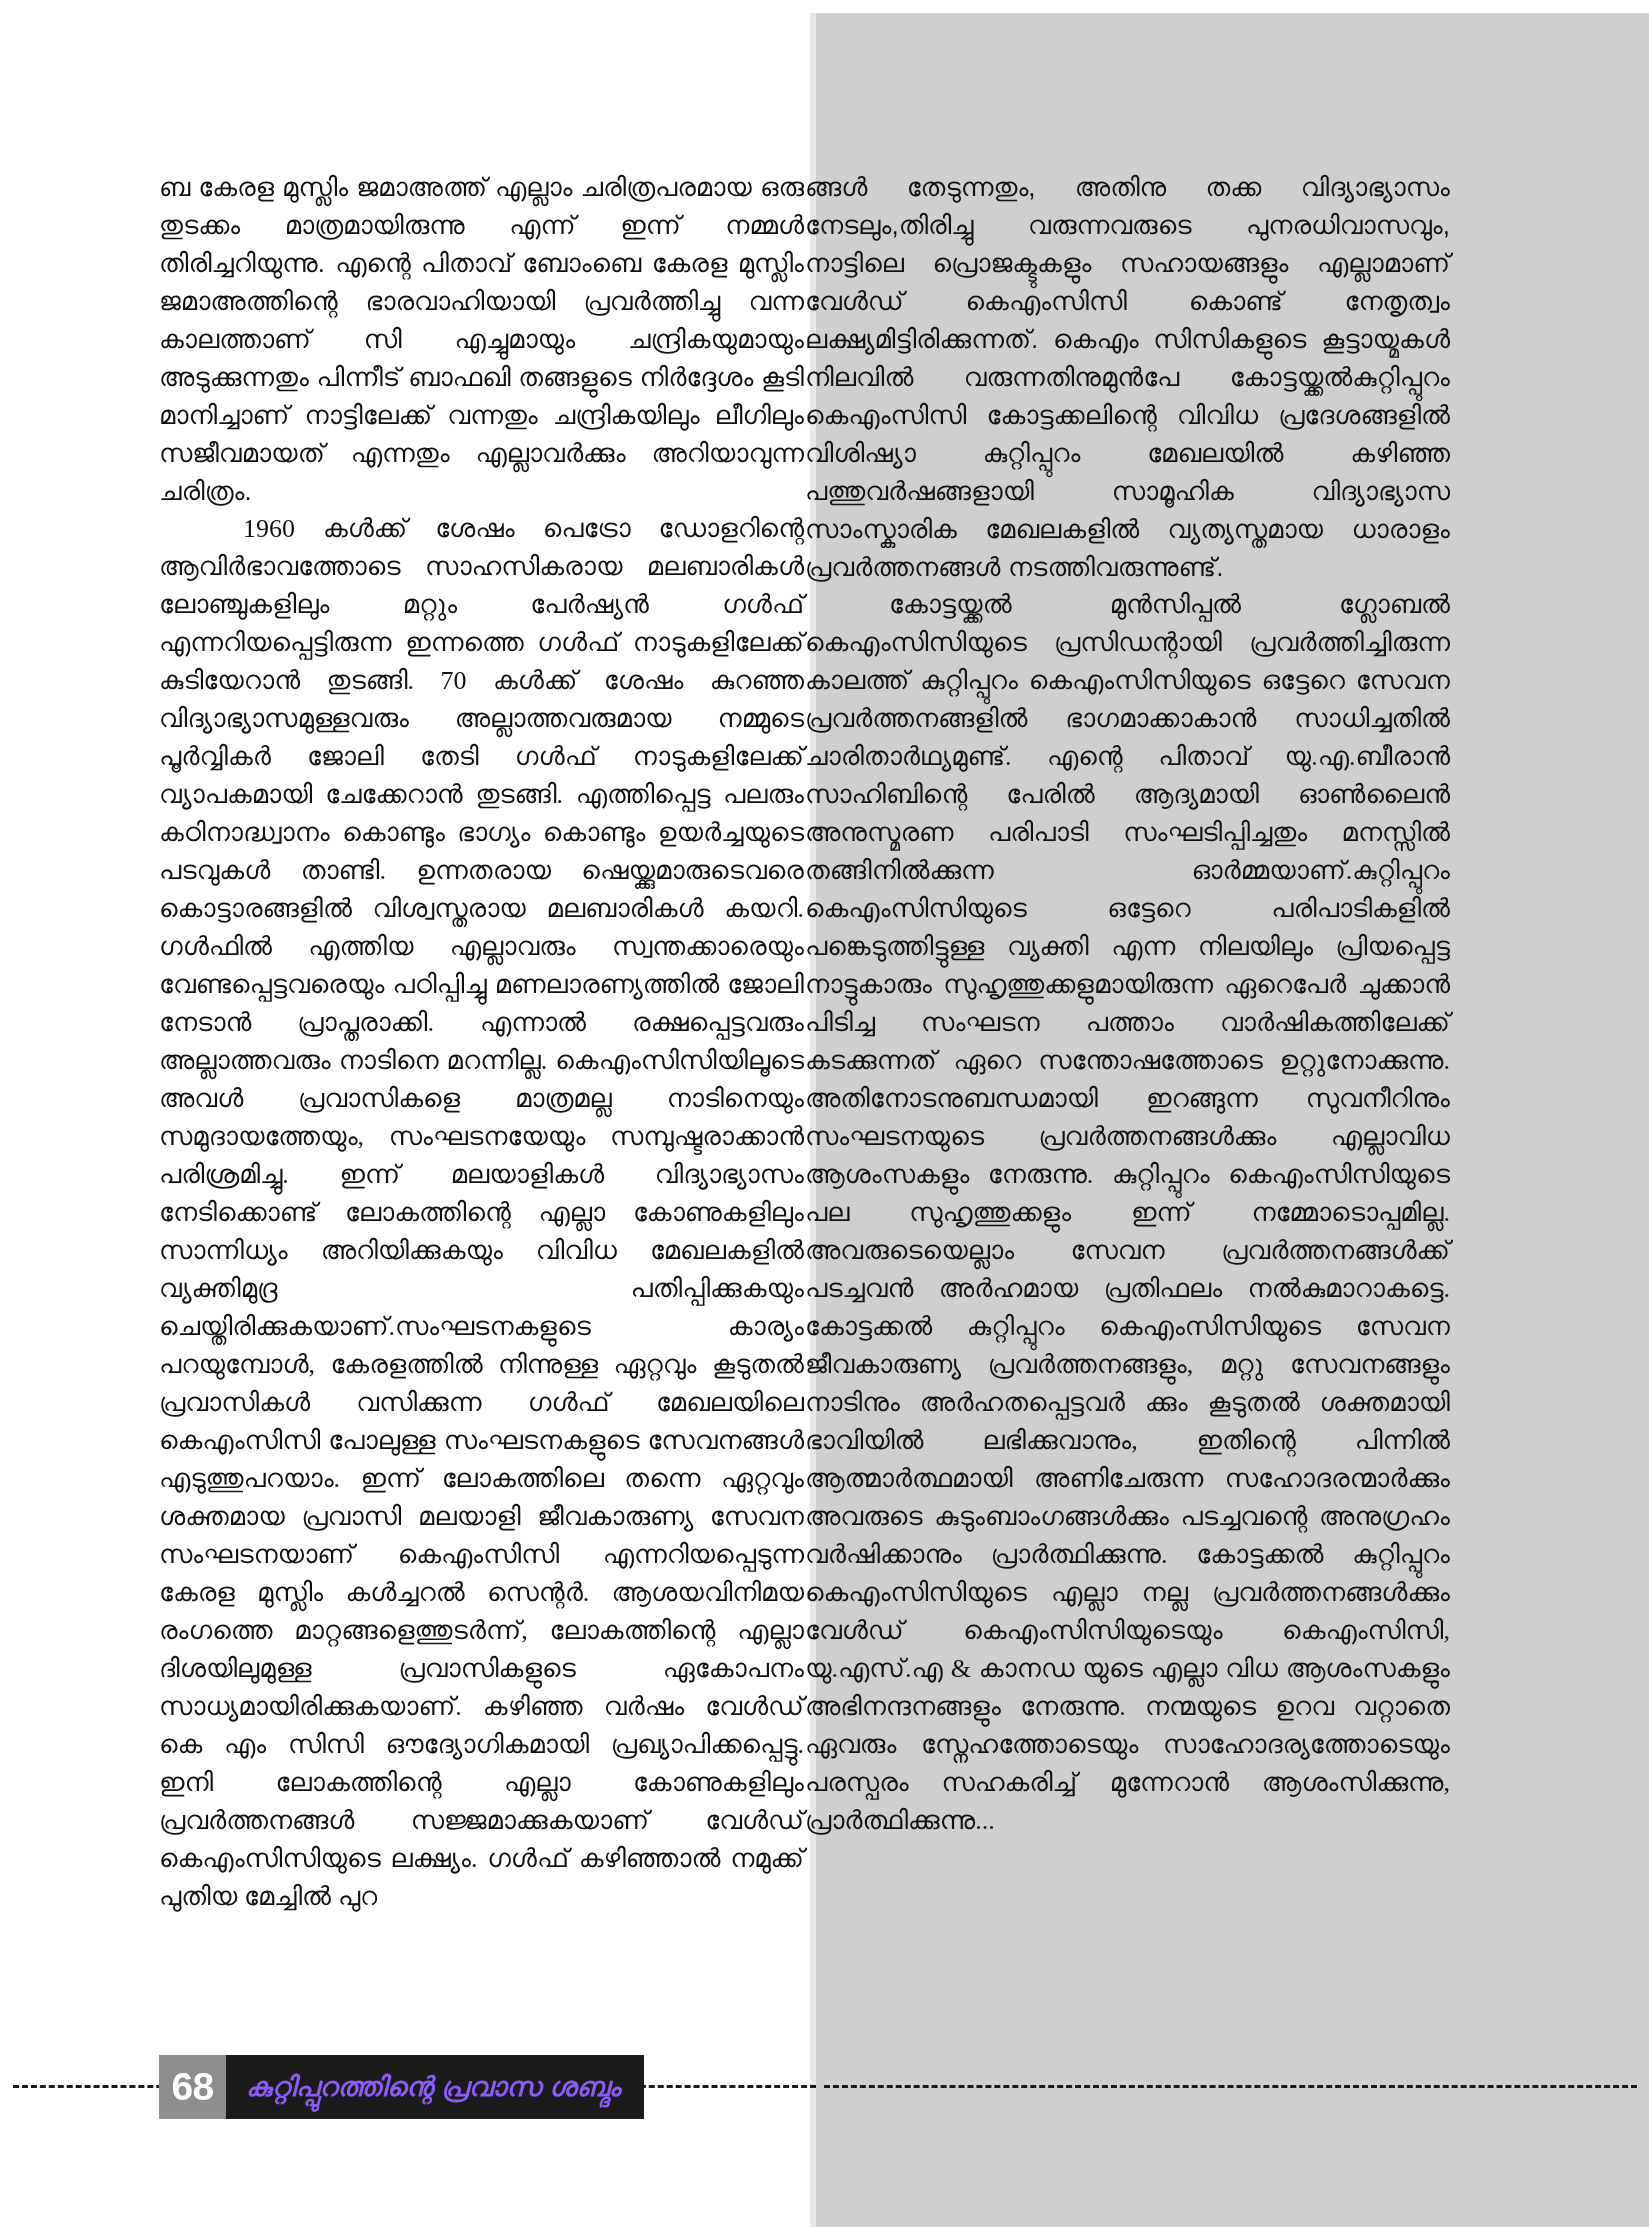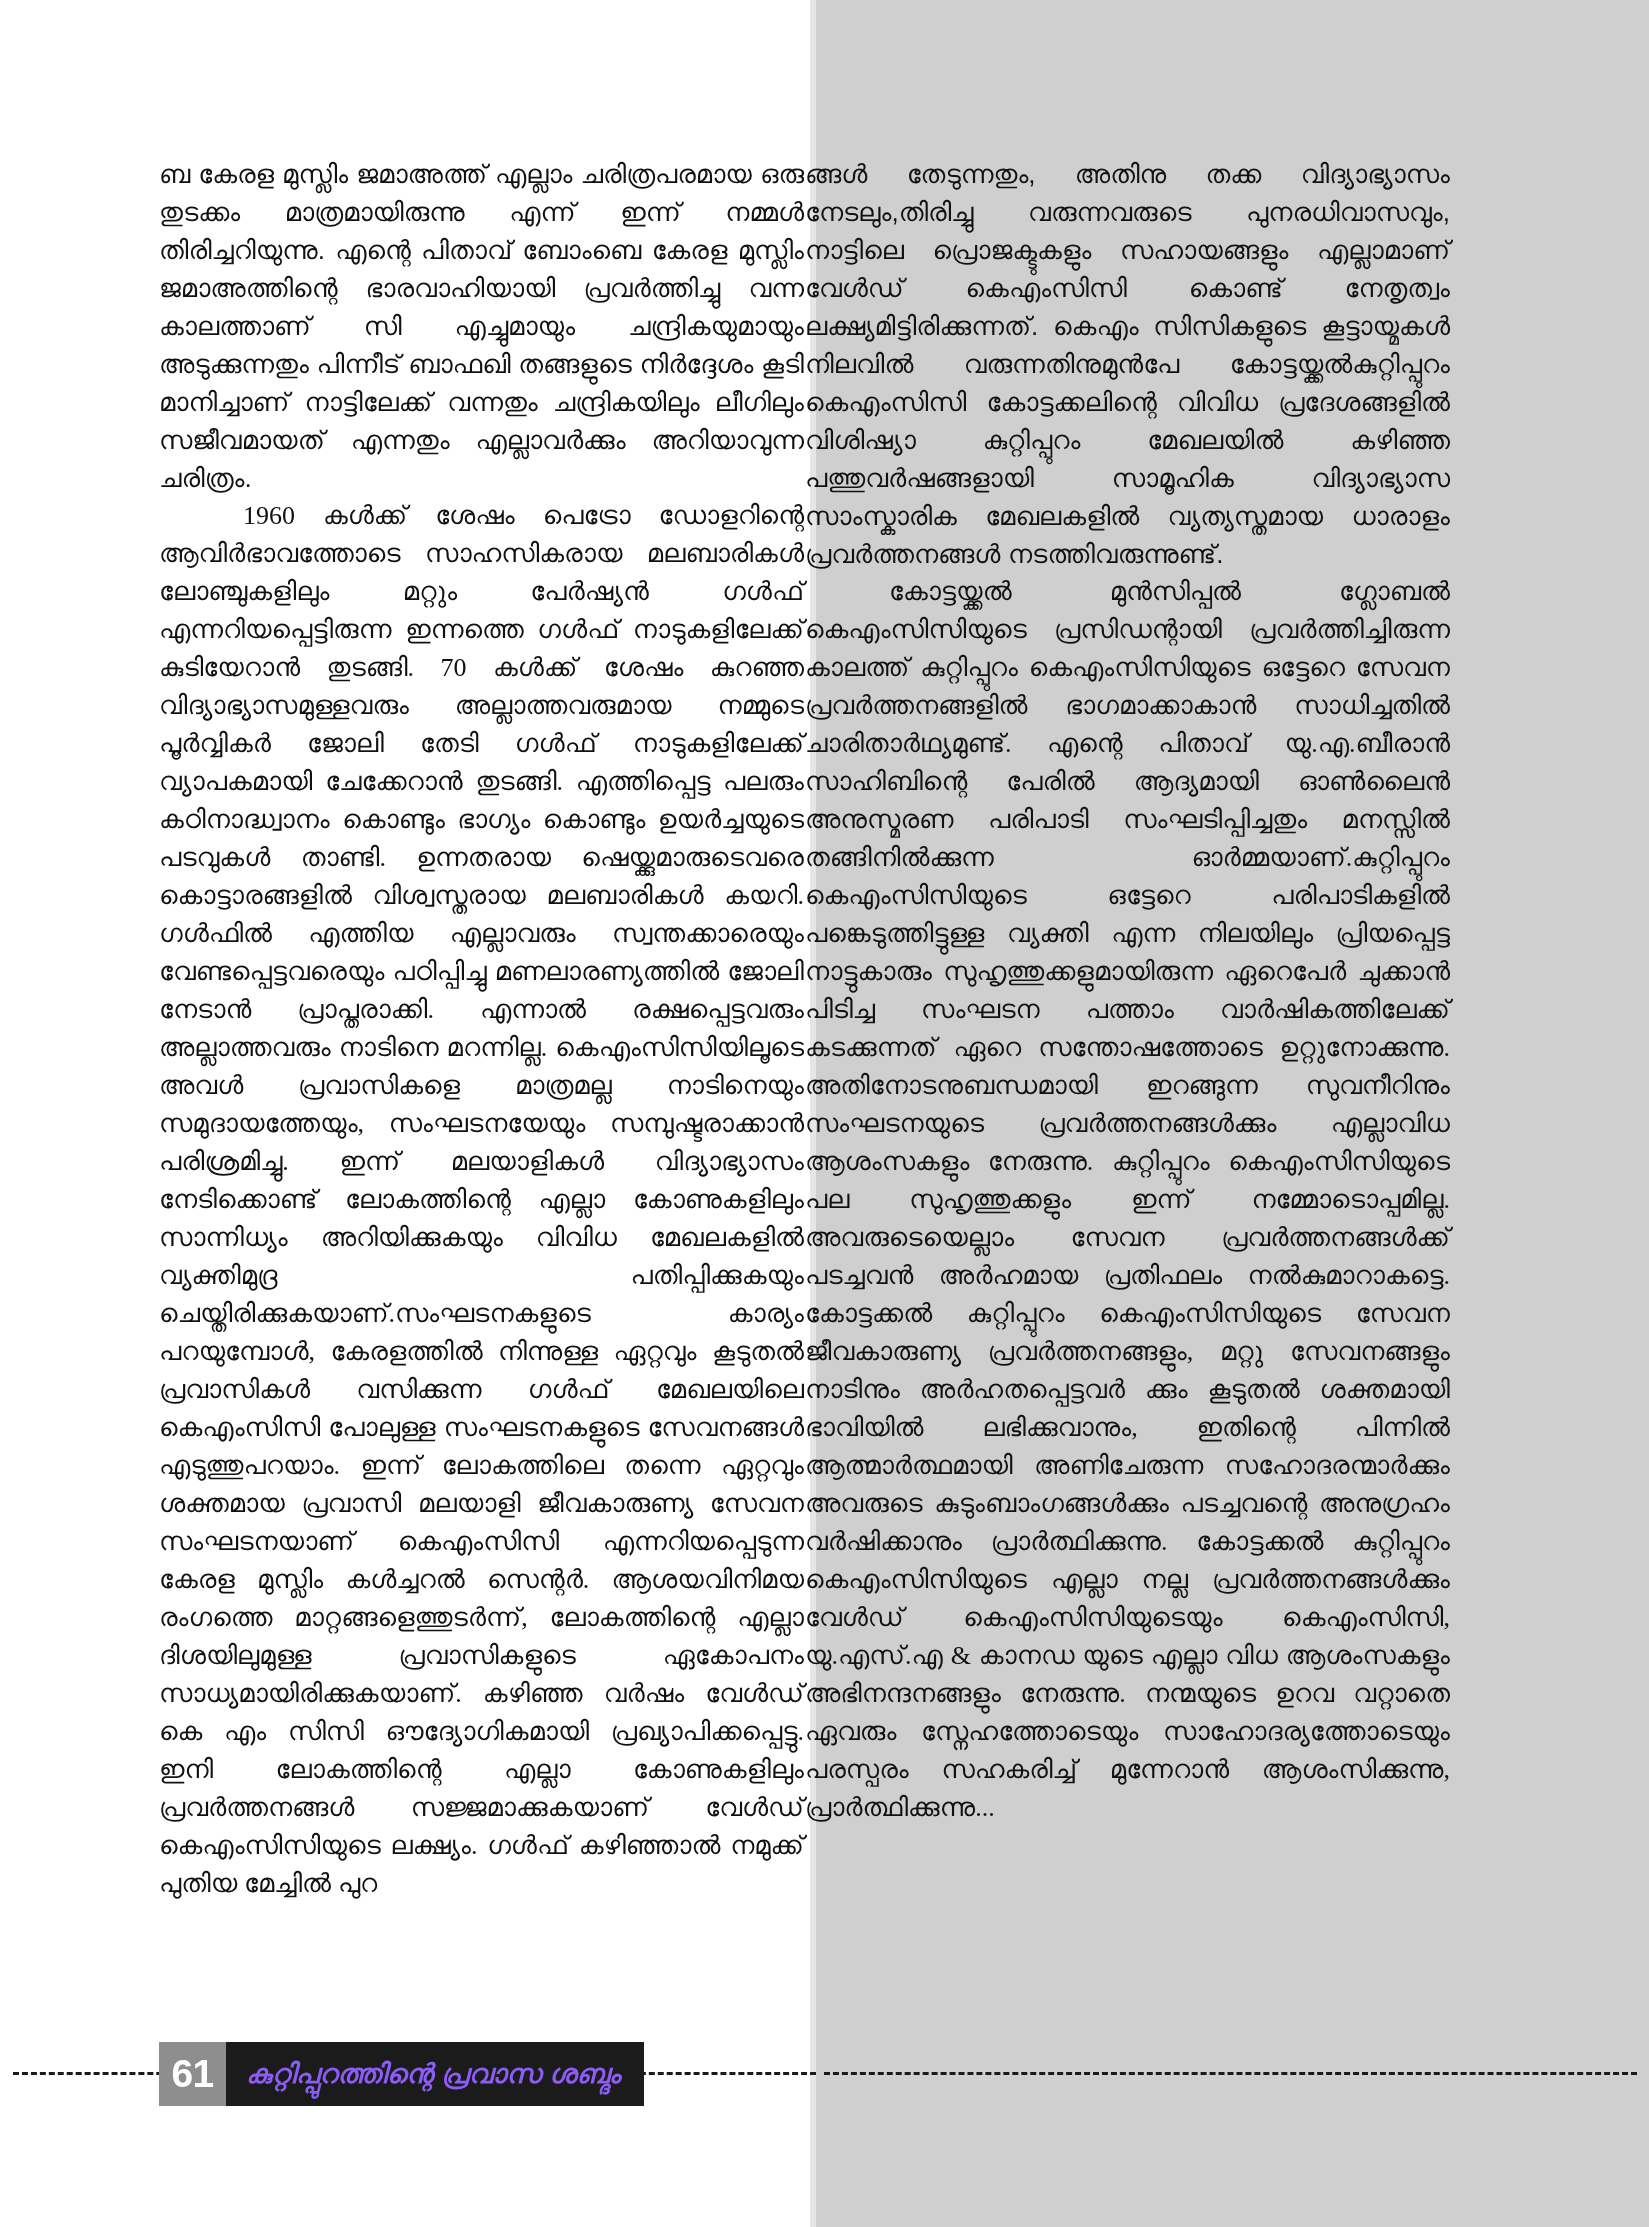--- a/index.html
+++ b/index.html
@@ -13,20 +13,21 @@
     position: relative;
     overflow: hidden;
     font-family: "Liberation Sans", sans-serif;
   }
 
   
   #page {
     position: absolute;
     inset: 0;
     background: #ffffff;
+    margin-top: 13px;
   }
 
   
   #scan-shade {
     position: absolute;
     left: 816px;
     top: 0;
     width: 834px;
     height: 2227px;
     background: #cfcfcf;
@@ -125,18 +126,18 @@
     <p>ബ കേരള മുസ്ലിം ജമാഅത്ത് എല്ലാം ചരിത്രപരമായ ഒരു തുടക്കം മാത്രമായിരുന്നു എന്ന് ഇന്ന് നമ്മൾ തിരിച്ചറിയുന്നു. എന്റെ പിതാവ് ബോംബെ കേരള മുസ്ലിം ജമാഅത്തിന്റെ ഭാരവാഹിയായി പ്രവർത്തിച്ചു വന്ന കാലത്താണ് സി എച്ചുമായും ചന്ദ്രികയുമായും അടുക്കുന്നതും പിന്നീട് ബാഫഖി തങ്ങളുടെ നിർദ്ദേശം കൂടി മാനിച്ചാണ് നാട്ടിലേക്ക് വന്നതും ചന്ദ്രികയിലും ലീഗിലും സജീവമായത് എന്നതും എല്ലാവർക്കും അറിയാവുന്ന ചരിത്രം.</p>
     <p class="indent">1960 കൾക്ക് ശേഷം പെട്രോ ഡോളറിന്റെ ആവിർഭാവത്തോടെ സാഹസികരായ മലബാരികൾ ലോഞ്ചുകളിലും മറ്റും പേർഷ്യൻ ഗൾഫ് എന്നറിയപ്പെട്ടിരുന്ന ഇന്നത്തെ ഗൾഫ് നാടുകളിലേക്ക് കുടിയേറാൻ തുടങ്ങി. 70 കൾക്ക് ശേഷം കുറഞ്ഞ വിദ്യാഭ്യാസമുള്ളവരും അല്ലാത്തവരുമായ നമ്മുടെ പൂർവ്വികർ ജോലി തേടി ഗൾഫ് നാടുകളിലേക്ക് വ്യാപകമായി ചേക്കേറാൻ തുടങ്ങി. എത്തിപ്പെട്ട പലരും കഠിനാദ്ധ്വാനം കൊണ്ടും ഭാഗ്യം കൊണ്ടും ഉയർച്ചയുടെ പടവുകൾ താണ്ടി. ഉന്നതരായ ഷെയ്ക്കുമാരുടെവരെ കൊട്ടാരങ്ങളിൽ വിശ്വസ്തരായ മലബാരികൾ കയറി. ഗൾഫിൽ എത്തിയ എല്ലാവരും സ്വന്തക്കാരെയും വേണ്ടപ്പെട്ടവരെയും പഠിപ്പിച്ചു മണലാരണ്യത്തിൽ ജോലി നേടാൻ പ്രാപ്തരാക്കി. എന്നാൽ രക്ഷപ്പെട്ടവരും അല്ലാത്തവരും നാടിനെ മറന്നില്ല. കെഎംസിസിയിലൂടെ അവൾ പ്രവാസികളെ മാത്രമല്ല നാടിനെയും സമുദായത്തേയും, സംഘടനയേയും സമ്പുഷ്ടരാക്കാൻ പരിശ്രമിച്ചു. ഇന്ന് മലയാളികൾ വിദ്യാഭ്യാസം നേടിക്കൊണ്ട് ലോകത്തിന്റെ എല്ലാ കോണുകളിലും സാന്നിധ്യം അറിയിക്കുകയും വിവിധ മേഖലകളിൽ വ്യക്തിമുദ്ര പതിപ്പിക്കുകയും ചെയ്തിരിക്കുകയാണ്.സംഘടനകളുടെ കാര്യം പറയുമ്പോൾ, കേരളത്തിൽ നിന്നുള്ള  ഏറ്റവും കൂടുതൽ പ്രവാസികൾ വസിക്കുന്ന ഗൾഫ് മേഖലയിലെ കെഎംസിസി പോലുള്ള സംഘടനകളുടെ സേവനങ്ങൾ എടുത്തുപറയാം. ഇന്ന് ലോകത്തിലെ തന്നെ ഏറ്റവും ശക്തമായ പ്രവാസി  മലയാളി ജീവകാരുണ്യ സേവന സംഘടനയാണ് കെഎംസിസി എന്നറിയപ്പെടുന്ന കേരള മുസ്ലിം കൾച്ചറൽ സെന്റർ. ആശയവിനിമയ രംഗത്തെ മാറ്റങ്ങളെത്തുടർന്ന്, ലോകത്തിന്റെ എല്ലാ ദിശയിലുമുള്ള പ്രവാസികളുടെ ഏകോപനം സാധ്യമായിരിക്കുകയാണ്. കഴിഞ്ഞ വർഷം വേൾഡ് കെ എം സിസി ഔദ്യോഗികമായി പ്രഖ്യാപിക്കപ്പെട്ടു. ഇനി ലോകത്തിന്റെ എല്ലാ കോണുകളിലും പ്രവർത്തനങ്ങൾ സജ്ജമാക്കുകയാണ് വേൾഡ് കെഎംസിസിയുടെ ലക്ഷ്യം. ഗൾഫ് കഴിഞ്ഞാൽ നമുക്ക് പുതിയ മേച്ചിൽ പുറ</p>
   </div>
 
   <div class="column" id="col-right">
     <p>ങ്ങൾ തേടുന്നതും, അതിനു തക്ക വിദ്യാഭ്യാസം നേടലും,തിരിച്ചു വരുന്നവരുടെ പുനരധിവാസവും, നാട്ടിലെ പ്രൊജക്ടുകളും സഹായങ്ങളും എല്ലാമാണ് വേൾഡ് കെഎംസിസി കൊണ്ട് നേതൃത്വം ലക്ഷ്യമിട്ടിരിക്കുന്നത്. കെഎം സിസികളുടെ കൂട്ടായ്മകൾ  നിലവിൽ വരുന്നതിനുമുൻപേ കോട്ടയ്ക്കൽകുറ്റിപ്പുറം കെഎംസിസി കോട്ടക്കലിന്റെ വിവിധ പ്രദേശങ്ങളിൽ  വിശിഷ്യാ കുറ്റിപ്പുറം മേഖലയിൽ കഴിഞ്ഞ പത്തുവർഷങ്ങളായി സാമൂഹിക വിദ്യാഭ്യാസ സാംസ്കാരിക മേഖലകളിൽ വ്യത്യസ്തമായ ധാരാളം പ്രവർത്തനങ്ങൾ നടത്തിവരുന്നുണ്ട്.</p>
     <p class="indent">കോട്ടയ്ക്കൽ മുൻസിപ്പൽ ഗ്ലോബൽ കെഎംസിസിയുടെ പ്രസിഡന്റായി പ്രവർത്തിച്ചിരുന്ന കാലത്ത് കുറ്റിപ്പുറം കെഎംസിസിയുടെ ഒട്ടേറെ സേവന പ്രവർത്തനങ്ങളിൽ ഭാഗമാക്കാകാൻ സാധിച്ചതിൽ ചാരിതാർഥ്യമുണ്ട്. എന്റെ പിതാവ് യു.എ.ബീരാൻ സാഹിബിന്റെ പേരിൽ ആദ്യമായി ഓൺലൈൻ അനുസ്മരണ പരിപാടി സംഘടിപ്പിച്ചതും മനസ്സിൽ തങ്ങിനിൽക്കുന്ന ഓർമ്മയാണ്.കുറ്റിപ്പുറം കെഎംസിസിയുടെ ഒട്ടേറെ പരിപാടികളിൽ പങ്കെടുത്തിട്ടുള്ള വ്യക്തി എന്ന നിലയിലും പ്രിയപ്പെട്ട നാട്ടുകാരും സുഹൃത്തുക്കളുമായിരുന്ന ഏറെപേർ  ചുക്കാൻ പിടിച്ച സംഘടന പത്താം വാർഷികത്തിലേക്ക് കടക്കുന്നത് ഏറെ സന്തോഷത്തോടെ ഉറ്റുനോക്കുന്നു. അതിനോടനുബന്ധമായി ഇറങ്ങുന്ന സുവനീറിനും സംഘടനയുടെ പ്രവർത്തനങ്ങൾക്കും എല്ലാവിധ ആശംസകളും നേരുന്നു. കുറ്റിപ്പുറം കെഎംസിസിയുടെ പല സുഹൃത്തുക്കളും ഇന്ന് നമ്മോടൊപ്പമില്ല. അവരുടെയെല്ലാം സേവന പ്രവർത്തനങ്ങൾക്ക് പടച്ചവൻ അർഹമായ പ്രതിഫലം നൽകുമാറാകട്ടെ. കോട്ടക്കൽ കുറ്റിപ്പുറം കെഎംസിസിയുടെ സേവന ജീവകാരുണ്യ പ്രവർത്തനങ്ങളും, മറ്റു സേവനങ്ങളും നാടിനും അർഹതപ്പെട്ടവർ ക്കും കൂടുതൽ ശക്തമായി ഭാവിയിൽ ലഭിക്കുവാനും, ഇതിന്റെ പിന്നിൽ ആത്മാർത്ഥമായി അണിചേരുന്ന സഹോദരന്മാർക്കും അവരുടെ കുടുംബാംഗങ്ങൾക്കും പടച്ചവന്റെ അനുഗ്രഹം വർഷിക്കാനും പ്രാർത്ഥിക്കുന്നു. കോട്ടക്കൽ കുറ്റിപ്പുറം കെഎംസിസിയുടെ എല്ലാ നല്ല പ്രവർത്തനങ്ങൾക്കും വേൾഡ് കെഎംസിസിയുടെയും കെഎംസിസി, യു.എസ്.എ &amp; കാനഡ യുടെ എല്ലാ വിധ ആശംസകളും അഭിനന്ദനങ്ങളും നേരുന്നു. നന്മയുടെ ഉറവ വറ്റാതെ ഏവരും സ്നേഹത്തോടെയും സാഹോദര്യത്തോടെയും പരസ്പരം സഹകരിച്ച് മുന്നേറാൻ ആശംസിക്കുന്നു, പ്രാർത്ഥിക്കുന്നു...</p>
   </div>
 
   <div id="footer-bar">
-    <div id="page-number-box">61</div>
+    <div id="page-number-box">68</div>
     <div id="footer-title">കുറ്റിപ്പുറത്തിന്റെ പ്രവാസ ശബ്ദം</div>
   </div>
 
 </div>
 
 
 </body></html>

